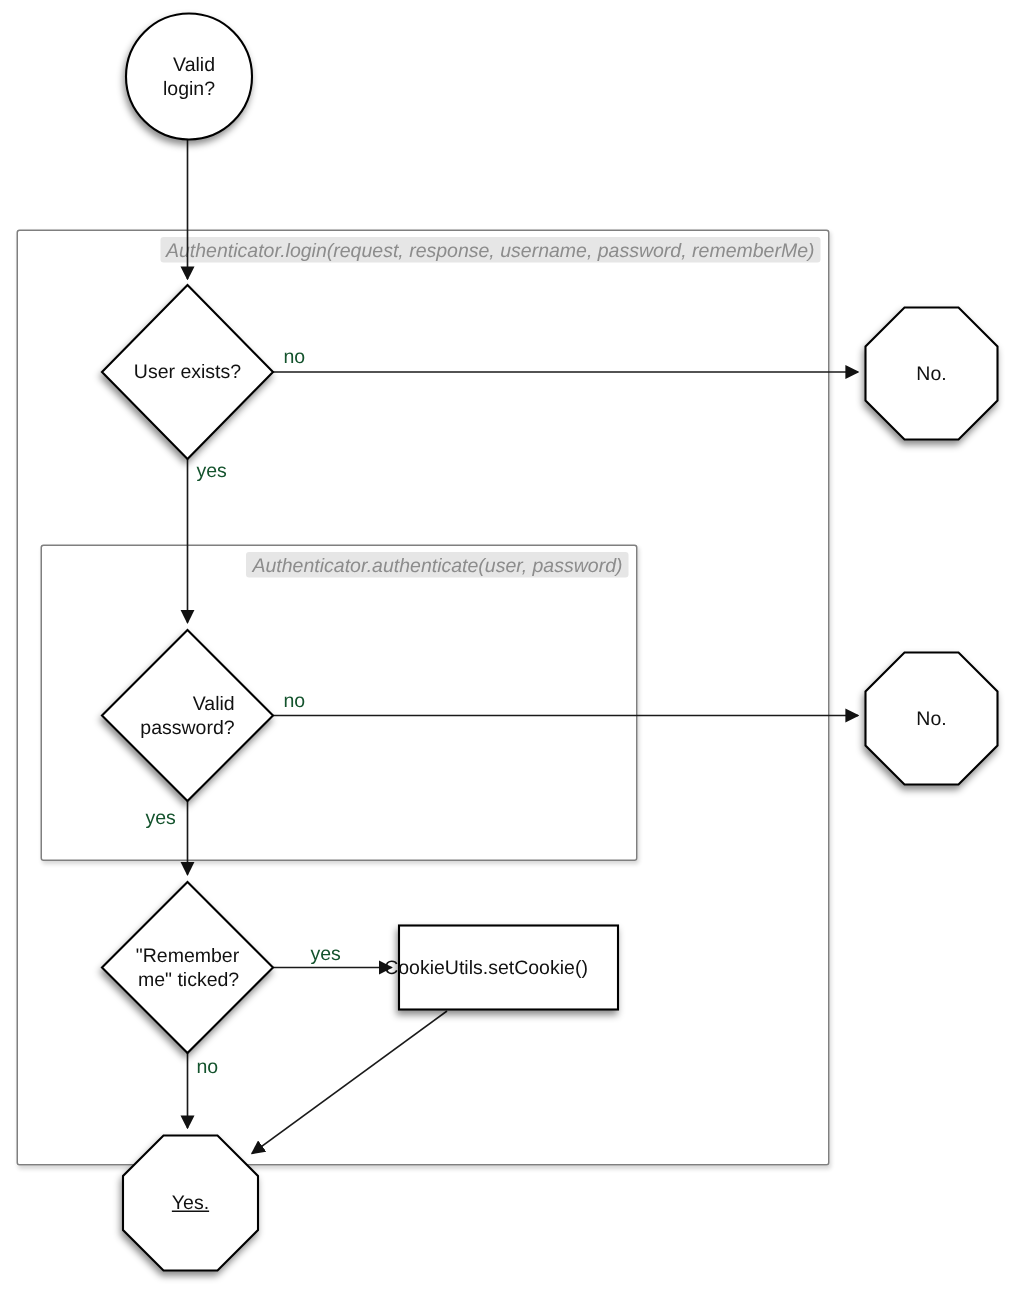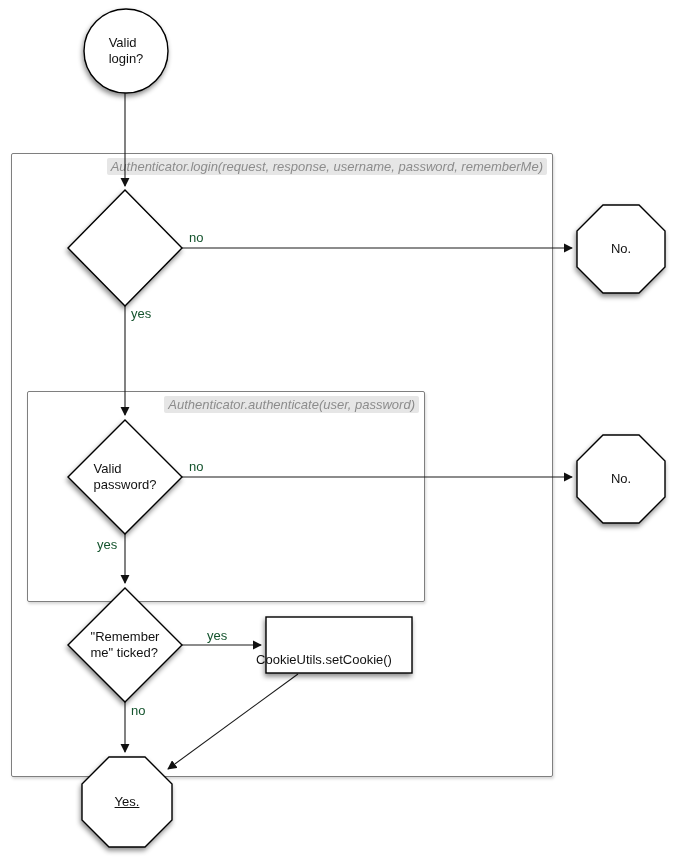--- a/index.html
+++ b/index.html
@@ -38,21 +38,21 @@
     width: 674px; height: 859px;
   }
   .flowline { stroke: #1a1a1a; stroke-width: 1.1; fill: none; }
   .node { fill: #ffffff; stroke: #000000; stroke-width: 1.4; }
   
   .node-text {
     position: absolute;
     display: flex;
     align-items: center;
     justify-content: center;
-    text-align: left;
+    text-align: right;
     font-size: 13px;
     color: #111111;
     white-space: pre-line;
     line-height: 1.25;
     pointer-events: none;
   }
   .edge-label {
     position: absolute;
     font-size: 13px;
     color: #14532d;
@@ -64,21 +64,21 @@
 <body>
 
 <div id="canvas">
 
   <div class="gbox" style="left:11px; top:108px; width:540px; height:622px;margin-top:45px;">
     <span class="glabel">Authenticator.login(request, response, username, password, rememberMe)</span>
   </div>
 
 
 
-  <div class="gbox" style="left:27px; top:363px; width:396px; height:209px;margin-top:28px;">
+  <div class="gbox" style="left:27px; top:363px; width:396px; height:209px;">
     <span class="glabel">Authenticator.authenticate(user, password)</span>
   </div>
 
 
   <svg id="shape-layer" viewBox="0 0 674 859" xmlns="http://www.w3.org/2000/svg">
     <defs>
       <marker id="arrow" viewBox="0 0 10 10" refX="9" refY="5" markerWidth="8.5" markerHeight="8.5" orient="auto">
         <path d="M0,0 L10,5 L0,10 z" fill="#111111"></path>
       </marker>
       <filter id="nodeshadow" x="-40%" y="-40%" width="180%" height="190%">
@@ -108,32 +108,33 @@
     <polygon class="node" points="125,588 182,645 125,702 68,645" filter="url(#nodeshadow)"></polygon>
 
     <rect class="node" x="266" y="617" width="146" height="56" filter="url(#nodeshadow)"></rect>
 
     <polygon class="node" points="109,757 145,757 172,784 172,820 145,847 109,847 82,820 82,784" filter="url(#nodeshadow)"></polygon>
   </svg>
 
   <div class="node-text" style="left:84px; top:9px; width:84px; height:84px;">Valid
 login?</div>
 
+  <div class="node-text" style="left:68px; top:190px; width:114px; height:116px;">User exists?</div>
 
   <div class="node-text" style="left:577px; top:205px; width:88px; height:88px;">No.</div>
 
   <div class="node-text" style="left:68px; top:420px; width:114px; height:114px;">Valid
 password?</div>
 
   <div class="node-text" style="left:577px; top:435px; width:88px; height:88px;">No.</div>
 
   <div class="node-text" style="left:68px; top:588px; width:114px; height:114px;">"Remember
 me" ticked?</div>
 
-  <div class="node-text" style="left:266px; top:632px; width:116px; height:56px; white-space:nowrap;border-radius:28px;">CookieUtils.setCookie()</div>
+  <div class="node-text" style="left:266px; top:617px; width:116px; height:56px; white-space:nowrap;border-radius:28px;">CookieUtils.setCookie()</div>
 
   <div class="node-text" style="left:82px; top:757px; width:90px; height:90px;text-decoration:underline;">Yes.</div>
 
   <div class="edge-label" style="left:189px; top:230px;">no</div>
   <div class="edge-label" style="left:131px; top:306px;">yes</div>
   <div class="edge-label" style="left:189px; top:459px;">no</div>
   <div class="edge-label" style="left:97px; top:537px;">yes</div>
   <div class="edge-label" style="left:207px; top:628px;">yes</div>
   <div class="edge-label" style="left:131px; top:703px;">no</div>
 

